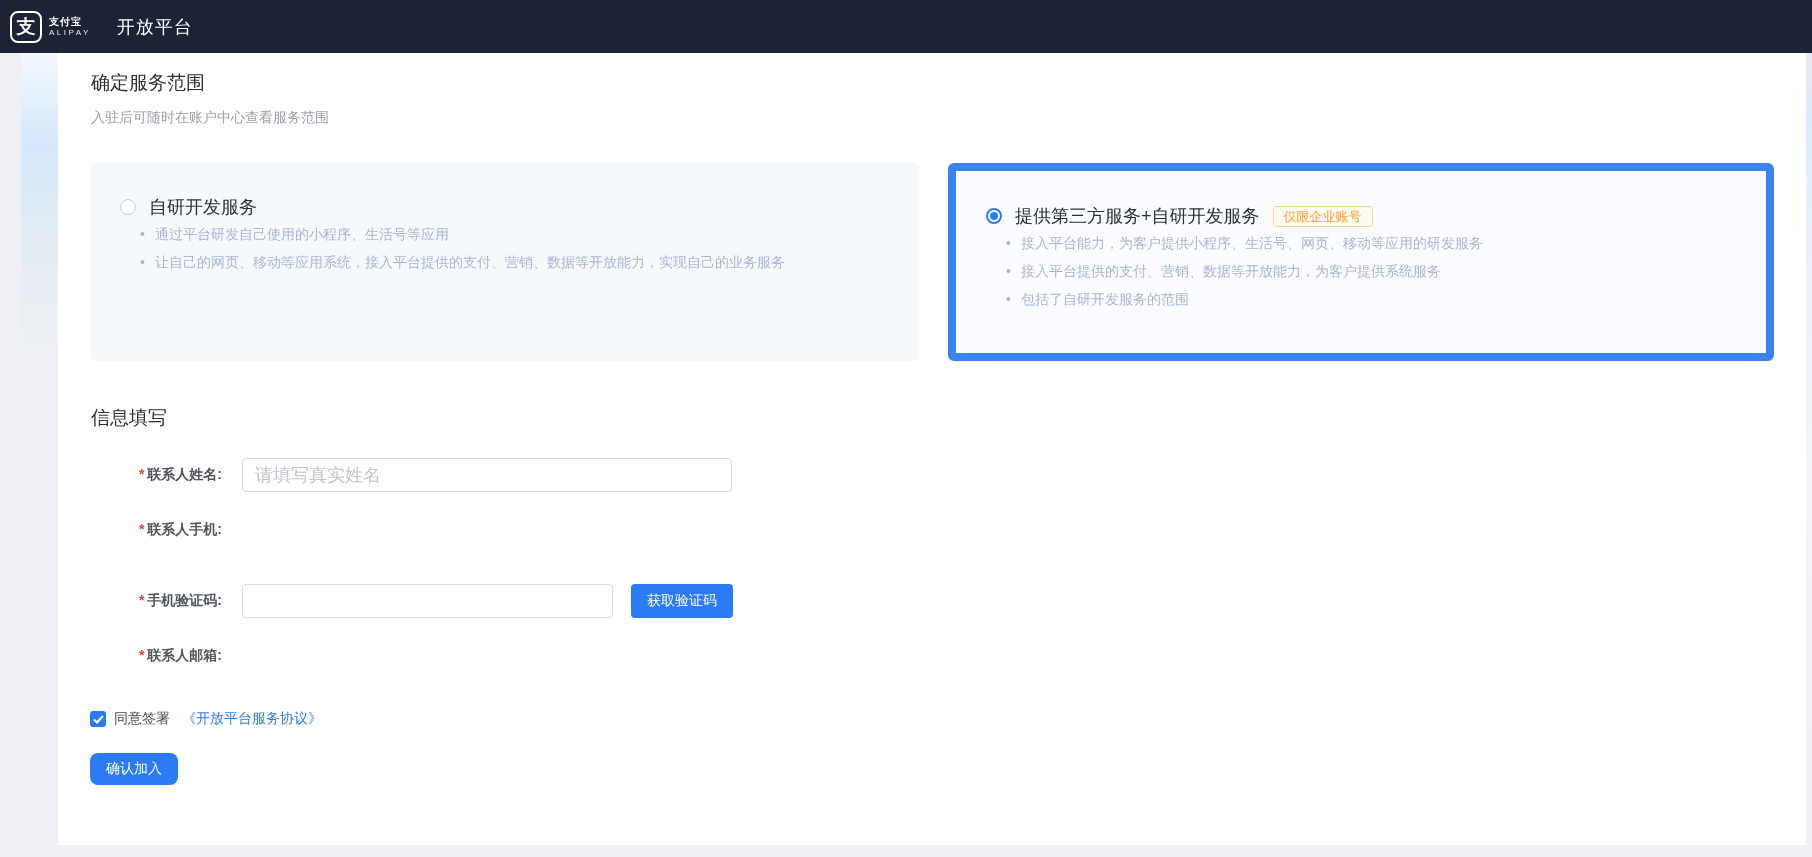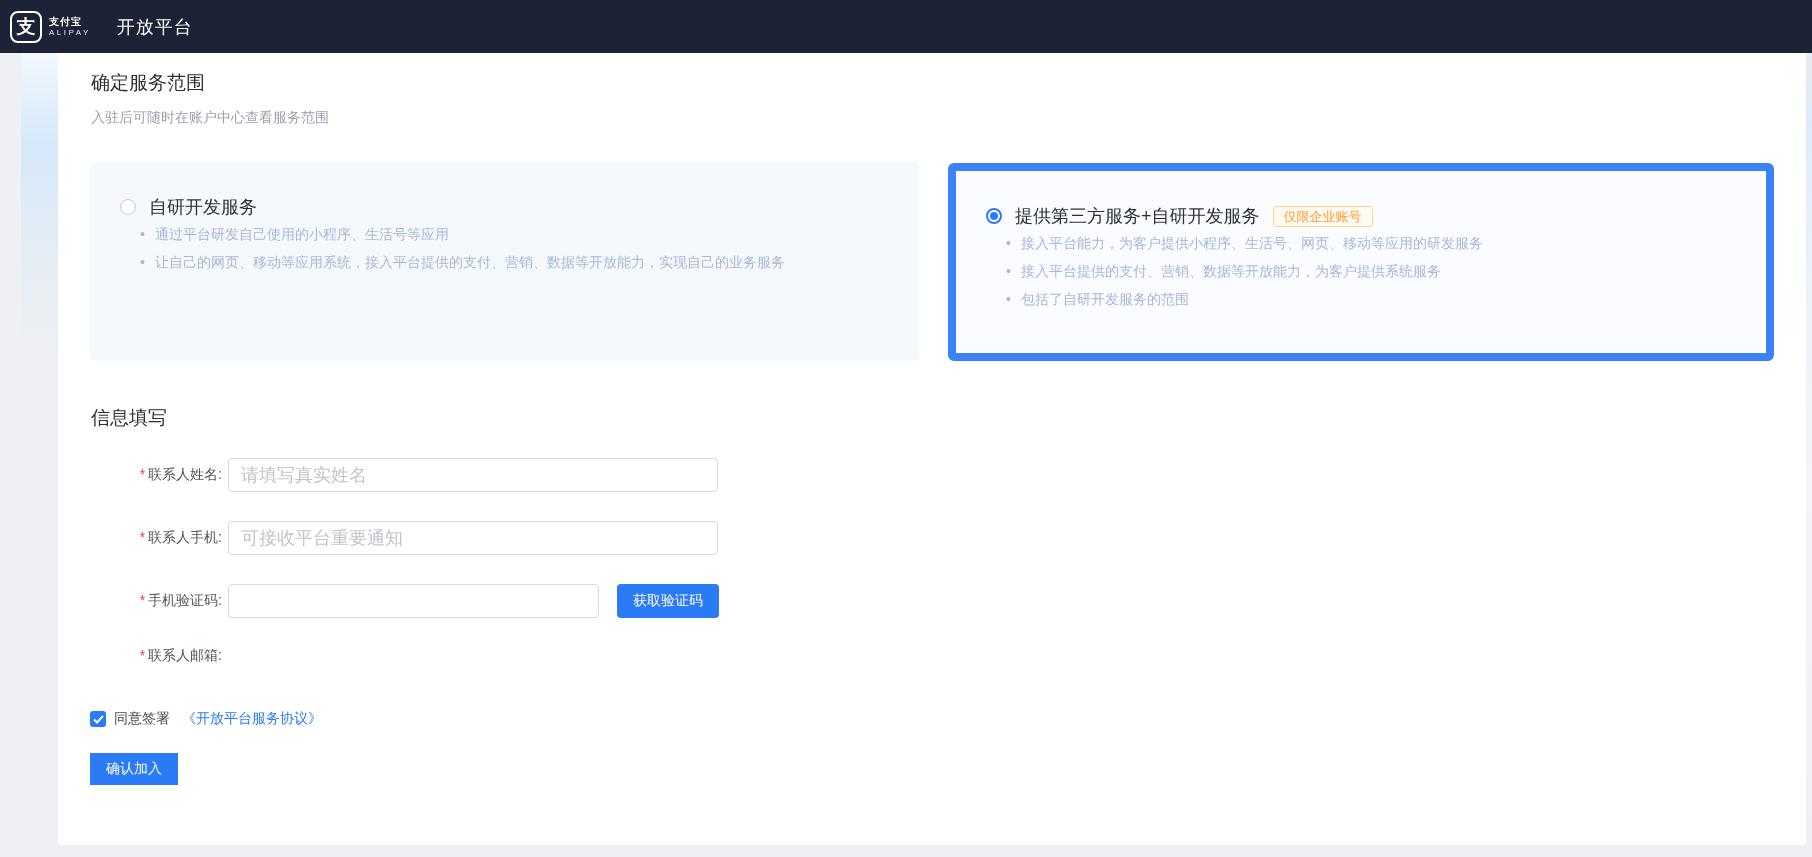--- a/index.html
+++ b/index.html
@@ -39,34 +39,34 @@
   .radio.on::after { content:""; position:absolute; left:50%; top:50%; width:8px; height:8px; margin:-4px 0 0 -4px; border-radius:50%; background:#2b7bf7; }
   .option-title { font-size:18px; color:#2a2f38; }
   .badge { font-size:13px; color:#ff9c2b; background:#fffbf0; border:1px solid #ffd591; border-radius:3px; padding:3px 10px; line-height:1; }
   .option-bullets { position:absolute; left:50px; top:58px; list-style:none; }
   .option-bullets li { position:relative; padding-left:15px; font-size:14px; color:#a7b6d8; line-height:28px; white-space:nowrap; }
   .option-bullets li::before { content:"•"; position:absolute; left:0; top:0; color:#a7b6d8; }
 
   
   .form-row { position:absolute; left:33px; display:flex; align-items:center; }
   .r0 { top:405px; } .r1 { top:468px; } .r2 { top:531px; } .r3 { top:594px; }
-  .form-label { display:inline-block; width:131px; text-align:right; font-size:14px; color:#50565f; margin-right:6px; white-space:nowrap; }
+  .form-label { display:inline-block; width:131px; text-align:right; font-size:14px; color:#50565f; margin-right:20px; white-space:nowrap;font-weight:bold; }
   .req { color:#f03e3e; margin-right:3px; font-size:14px; }
   .form-input { height:34px; border:1px solid #d9d9d9; border-radius:4px; background:#ffffff; font-size:18px; color:#333; padding:0 12px; outline:none; font-family:inherit; }
   .form-input::placeholder { color:#c0c4cc; }
   .w-full { width:490px; }
   .w-code { width:371px; }
   .code-btn { height:34px; width:102px; margin-left:18px; background:#2b7bf7; color:#ffffff; border:none; border-radius:4px; font-size:14px; cursor:pointer; font-family:inherit; }
 
   
   .agree-row { position:absolute; left:32px; top:657px; display:flex; align-items:center; font-size:14px; }
   .checkbox { width:16px; height:16px; border-radius:3px; background:#2b7bf7; display:flex; align-items:center; justify-content:center; margin-right:8px; cursor:pointer; }
   .agree-text { color:#454c56; }
   .agree-link { color:#2b7bf7; margin-left:12px; text-decoration:none; cursor:pointer; }
-  .submit-btn { position:absolute; left:32px; top:700px; width:88px; height:32px; background:#2b7bf7; color:#ffffff; border:none; border-radius:0; font-size:14px; cursor:pointer; font-family:inherit; }
+  .submit-btn { position:absolute; left:32px; top:700px; width:88px; height:32px; background:#2b7bf7; color:#ffffff; border:none; border-radius:8px; font-size:14px; cursor:pointer; font-family:inherit; }
 </style>
 </head>
 <body>
 
 <div class="page">
 
   <div class="header">
     <div class="logo-wrap">
       <div class="logo-box">
         <span>支</span>
@@ -113,21 +113,20 @@
 
     <div class="section-title t2">信息填写</div>
 
     <div class="form-row r0">
       <span class="form-label"><span class="req">*</span><span>联系人姓名:</span></span>
       <input class="form-input w-full" type="text" placeholder="请填写真实姓名" style="">
     </div>
 
     <div class="form-row r1">
       <span class="form-label"><span class="req">*</span><span>联系人手机:</span></span>
-      <input class="form-input w-full" type="text" placeholder="可接收平台重要通知" style="">
     </div>
 
     <div class="form-row r2">
       <span class="form-label"><span class="req">*</span><span>手机验证码:</span></span>
       <input class="form-input w-code" type="text" placeholder="" style="">
       <button class="code-btn">获取验证码</button>
     </div>
 
     <div class="form-row r3">
       <span class="form-label"><span class="req">*</span><span>联系人邮箱:</span></span>

